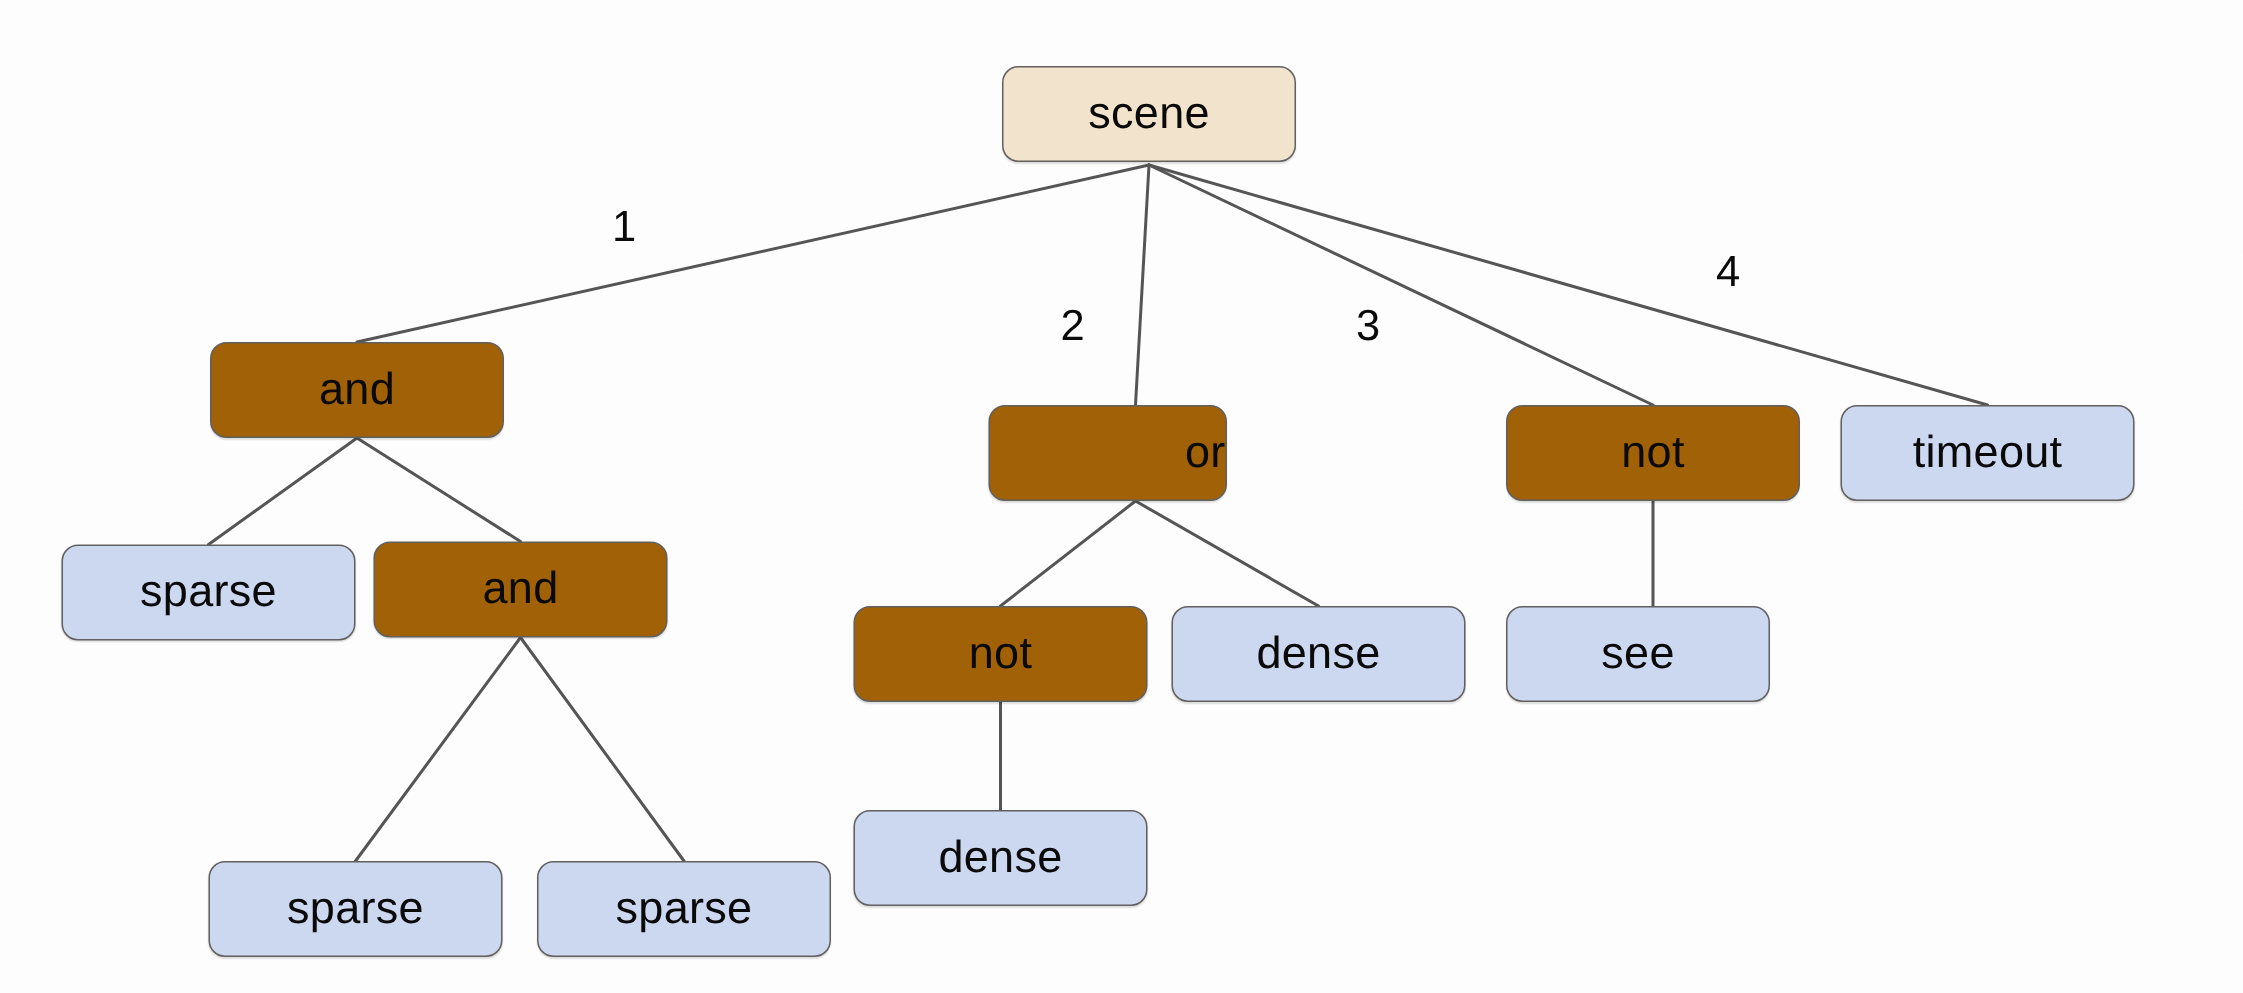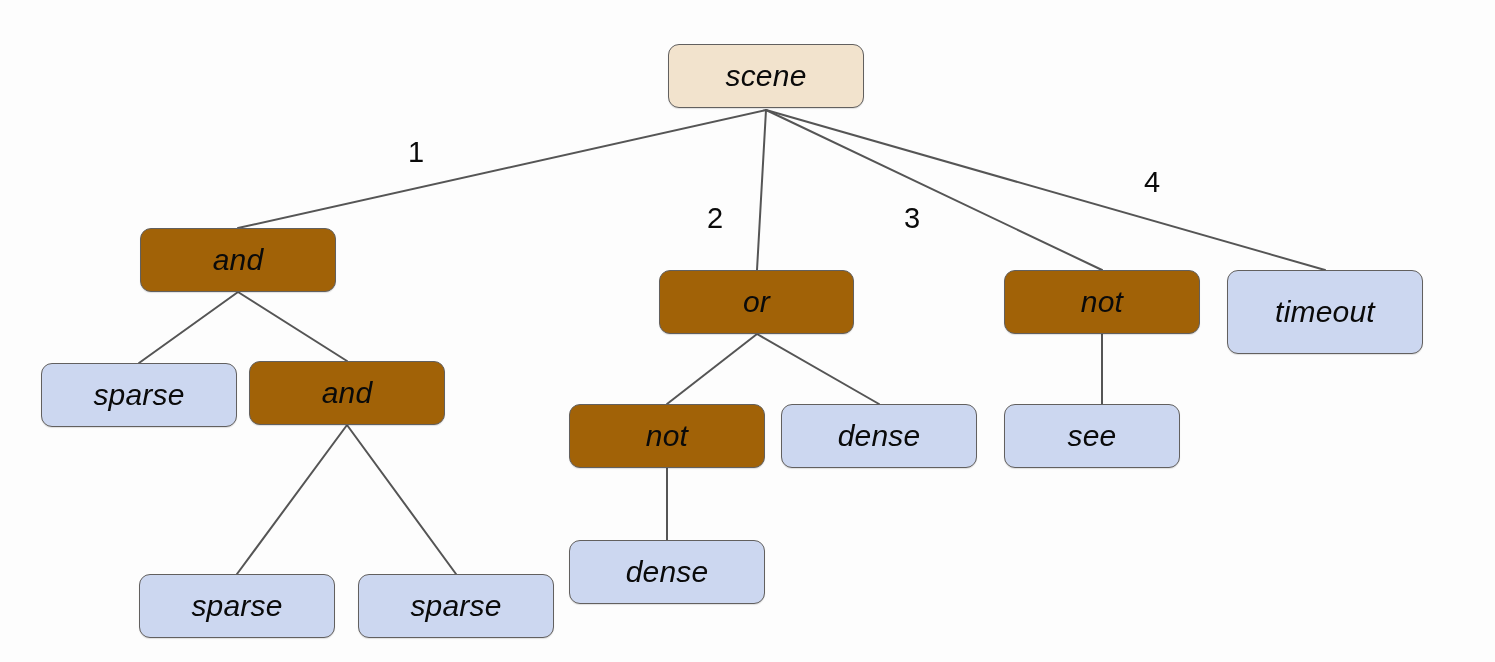--- a/index.html
+++ b/index.html
@@ -31,21 +31,20 @@
     align-items: center;
     justify-content: center;
     border: 1.6px solid #62605f;
     border-radius: 11px;
     color: #0a0a0a;
     font-size: 30px;
     line-height: 1;
     letter-spacing: 0.2px;
     white-space: nowrap;
     box-shadow: 0 1px 1px rgba(0,0,0,0.12);
-    font-style: italic;
   }
   .node.root  { background: #f2e3cd; }
   .node.op    { background: #a16207; }
   .node.leaf  { background: #ccd7f0; }
   .edge-label {
     position: absolute;
     color: #0a0a0a;
     font-size: 29px;
     line-height: 1;
     white-space: nowrap;
@@ -82,39 +81,39 @@
       </div>
       <div class="node op" style="left: 249px; top: 361px; width: 196px; height: 64px;">
         <span>and</span>
       </div>
       <div class="node leaf" style="left: 139px; top: 574px; width: 196px; height: 64px;">
         <span>sparse</span>
       </div>
       <div class="node leaf" style="left: 358px; top: 574px; width: 196px; height: 64px;">
         <span>sparse</span>
       </div>
-      <div class="node op" style="left: 659px; top: 270px; width: 195px; height: 64px;">
+      <div class="node op" style="left: 659px; top: 270px; width: 159px; height: 64px; justify-content: flex-end;">
         <span>or</span>
       </div>
       <div class="node op" style="left: 569px; top: 404px; width: 196px; height: 64px;">
         <span>not</span>
       </div>
       <div class="node leaf" style="left: 781px; top: 404px; width: 196px; height: 64px;">
         <span>dense</span>
       </div>
       <div class="node leaf" style="left: 569px; top: 540px; width: 196px; height: 64px;">
         <span>dense</span>
       </div>
       <div class="node op" style="left: 1004px; top: 270px; width: 196px; height: 64px;">
         <span>not</span>
       </div>
       <div class="node leaf" style="left: 1004px; top: 404px; width: 176px; height: 64px;">
         <span>see</span>
       </div>
-      <div class="node leaf" style="left: 1227px; top: 270px; width: 196px; height: 84px;">
+      <div class="node leaf" style="left: 1227px; top: 270px; width: 196px; height: 64px;">
         <span>timeout</span>
       </div>
     </div>
   <div id="label-layer">
       <div class="edge-label" style="left: 416px; top: 152px;">1</div>
       <div class="edge-label" style="left: 715px; top: 218px;">2</div>
       <div class="edge-label" style="left: 912px; top: 218px;">3</div>
       <div class="edge-label" style="left: 1152px; top: 182px;">4</div>
     </div>
 </div>

